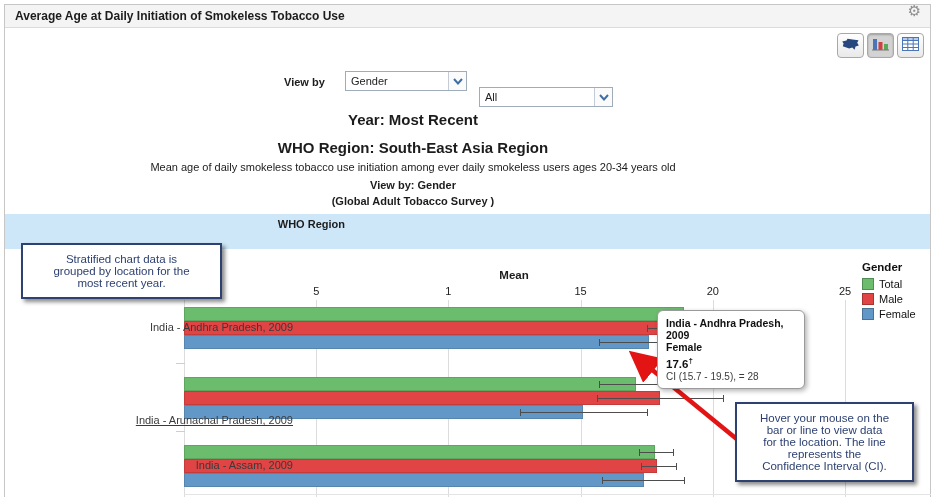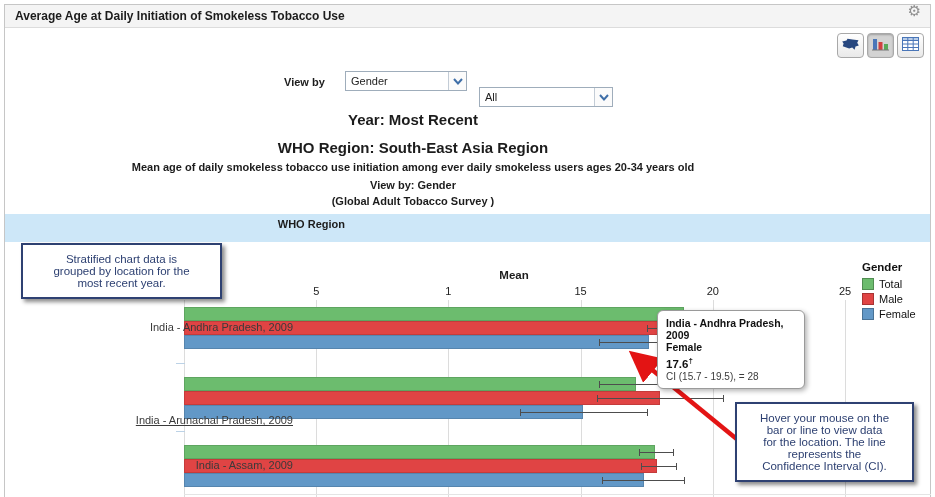--- a/index.html
+++ b/index.html
@@ -11,21 +11,21 @@
   .titlebar .title { position:absolute; left:10px; top:0; line-height:23px; font-size:12px; font-weight:bold; color:#1c1c1c; }
   .gear { position:absolute; right:14px; top:2px; font-size:15px; color:#8f8f8f; cursor:pointer; }
   .toolbar { position:absolute; left:837px; top:33px; display:flex; gap:3px; }
   .toolbtn { width:27px; height:25px; border:1px solid #a8a8a8; border-radius:4px; background:linear-gradient(#ffffff,#e9e9e9); display:flex; align-items:center; justify-content:center; cursor:pointer; }
   .toolbtn.selected { background:#d3d3d3; box-shadow:inset 0 1px 2px rgba(0,0,0,.25); }
   .lbl { font-weight:bold; font-size:11px; color:#1c1c1c; }
   .select { position:absolute; height:20px; background:#fff; border:1px solid #9fadbb; font-size:11px; color:#222; cursor:pointer; }
   .select .val { position:absolute; left:5px; top:0; right:20px; line-height:18px; white-space:nowrap; overflow:hidden; }
   .select .dd { position:absolute; right:0; top:0; width:18px; height:100%; border-left:1px solid #c3ccd6; background:#fbfbfb; display:flex; align-items:center; justify-content:center; }
   .centerline { position:absolute; left:0; width:826px; text-align:center; color:#1c1c1c; }
-  .band { position:absolute; left:5px; top:214px; width:925px; height:28px; background:#cde7f8; }
+  .band { position:absolute; left:5px; top:214px; width:925px; height:35px; background:#cde7f8; }
   .band .blbl { position:absolute; left:240px; top:4px; width:100px; text-align:right; }
   
   .gridline { position:absolute; width:1px; background:#dcdcdc; }
   .ticklabel { position:absolute; width:34px; text-align:center; font-size:11px; color:#222; }
   .axis-title { position:absolute; left:424px; top:269px; width:180px; text-align:center; font-weight:bold; font-size:11.5px; color:#1c1c1c; }
   .bar { position:absolute; height:14px; box-shadow:inset 0 0 0 1px rgba(0,0,0,.12); cursor:pointer; }
   .wh-line { position:absolute; height:1px; background:#4d4d4d; }
   .wh-cap { position:absolute; width:1px; height:7px; background:#4d4d4d; }
   .catlabel { position:absolute; left:10px; width:283px; text-align:right; font-size:11px; color:#3a3a3a; }
   .sep-tick { position:absolute; left:176px; width:9px; height:1px; background:#bcd2e6; }
@@ -105,21 +105,21 @@
     <span class="val">All</span>
     <span class="dd">
         <svg width="10" height="7" viewBox="0 0 10 7">
           <polyline points="1,1 5,5.5 9,1" fill="none" stroke="#3f6fa8" stroke-width="2"></polyline>
         </svg>
       </span>
   </div>
 
   <div class="centerline" style="top:111px; font-size:15px; font-weight:bold;">Year: Most Recent</div>
   <div class="centerline" style="top:139px; font-size:15px; font-weight:bold;">WHO Region: South-East Asia Region</div>
-  <div class="centerline" style="top:161px; font-size:11px; font-weight:bold;">Mean age of daily smokeless tobacco use initiation among ever daily smokeless users ages 20-34 years old</div>
+  <div class="centerline" style="top:161px; font-size:11px; font-weight:normal;">Mean age of daily smokeless tobacco use initiation among ever daily smokeless users ages 20-34 years old</div>
   <div class="centerline" style="top:179px; font-size:11px; font-weight:bold;">View by: Gender</div>
   <div class="centerline" style="top:195px; font-size:11px; font-weight:bold;">(Global Adult Tobacco Survey )</div>
 
   <div class="band">
     <span class="blbl lbl">WHO Region</span>
   </div>
 
   <div class="axis-title">Mean</div>
   <div id="gridlines">
       <div class="gridline" style="left: 184px; top: 300px; height: 197px;"></div>

